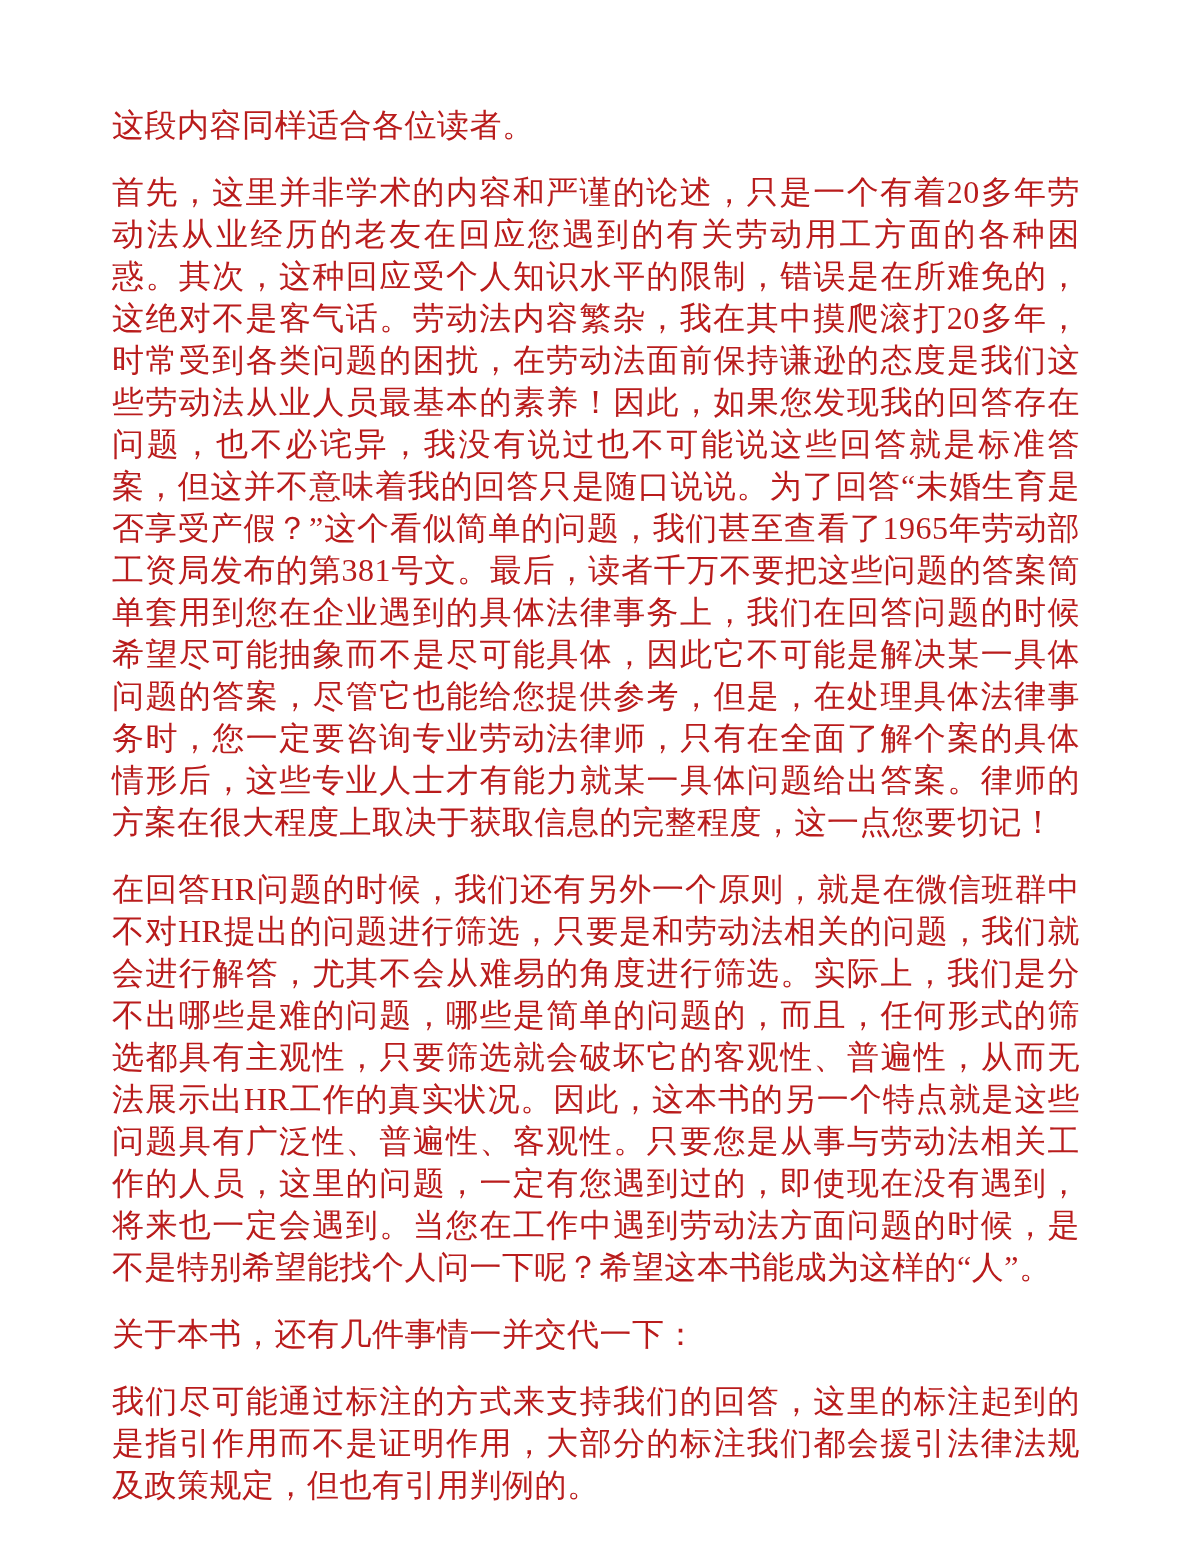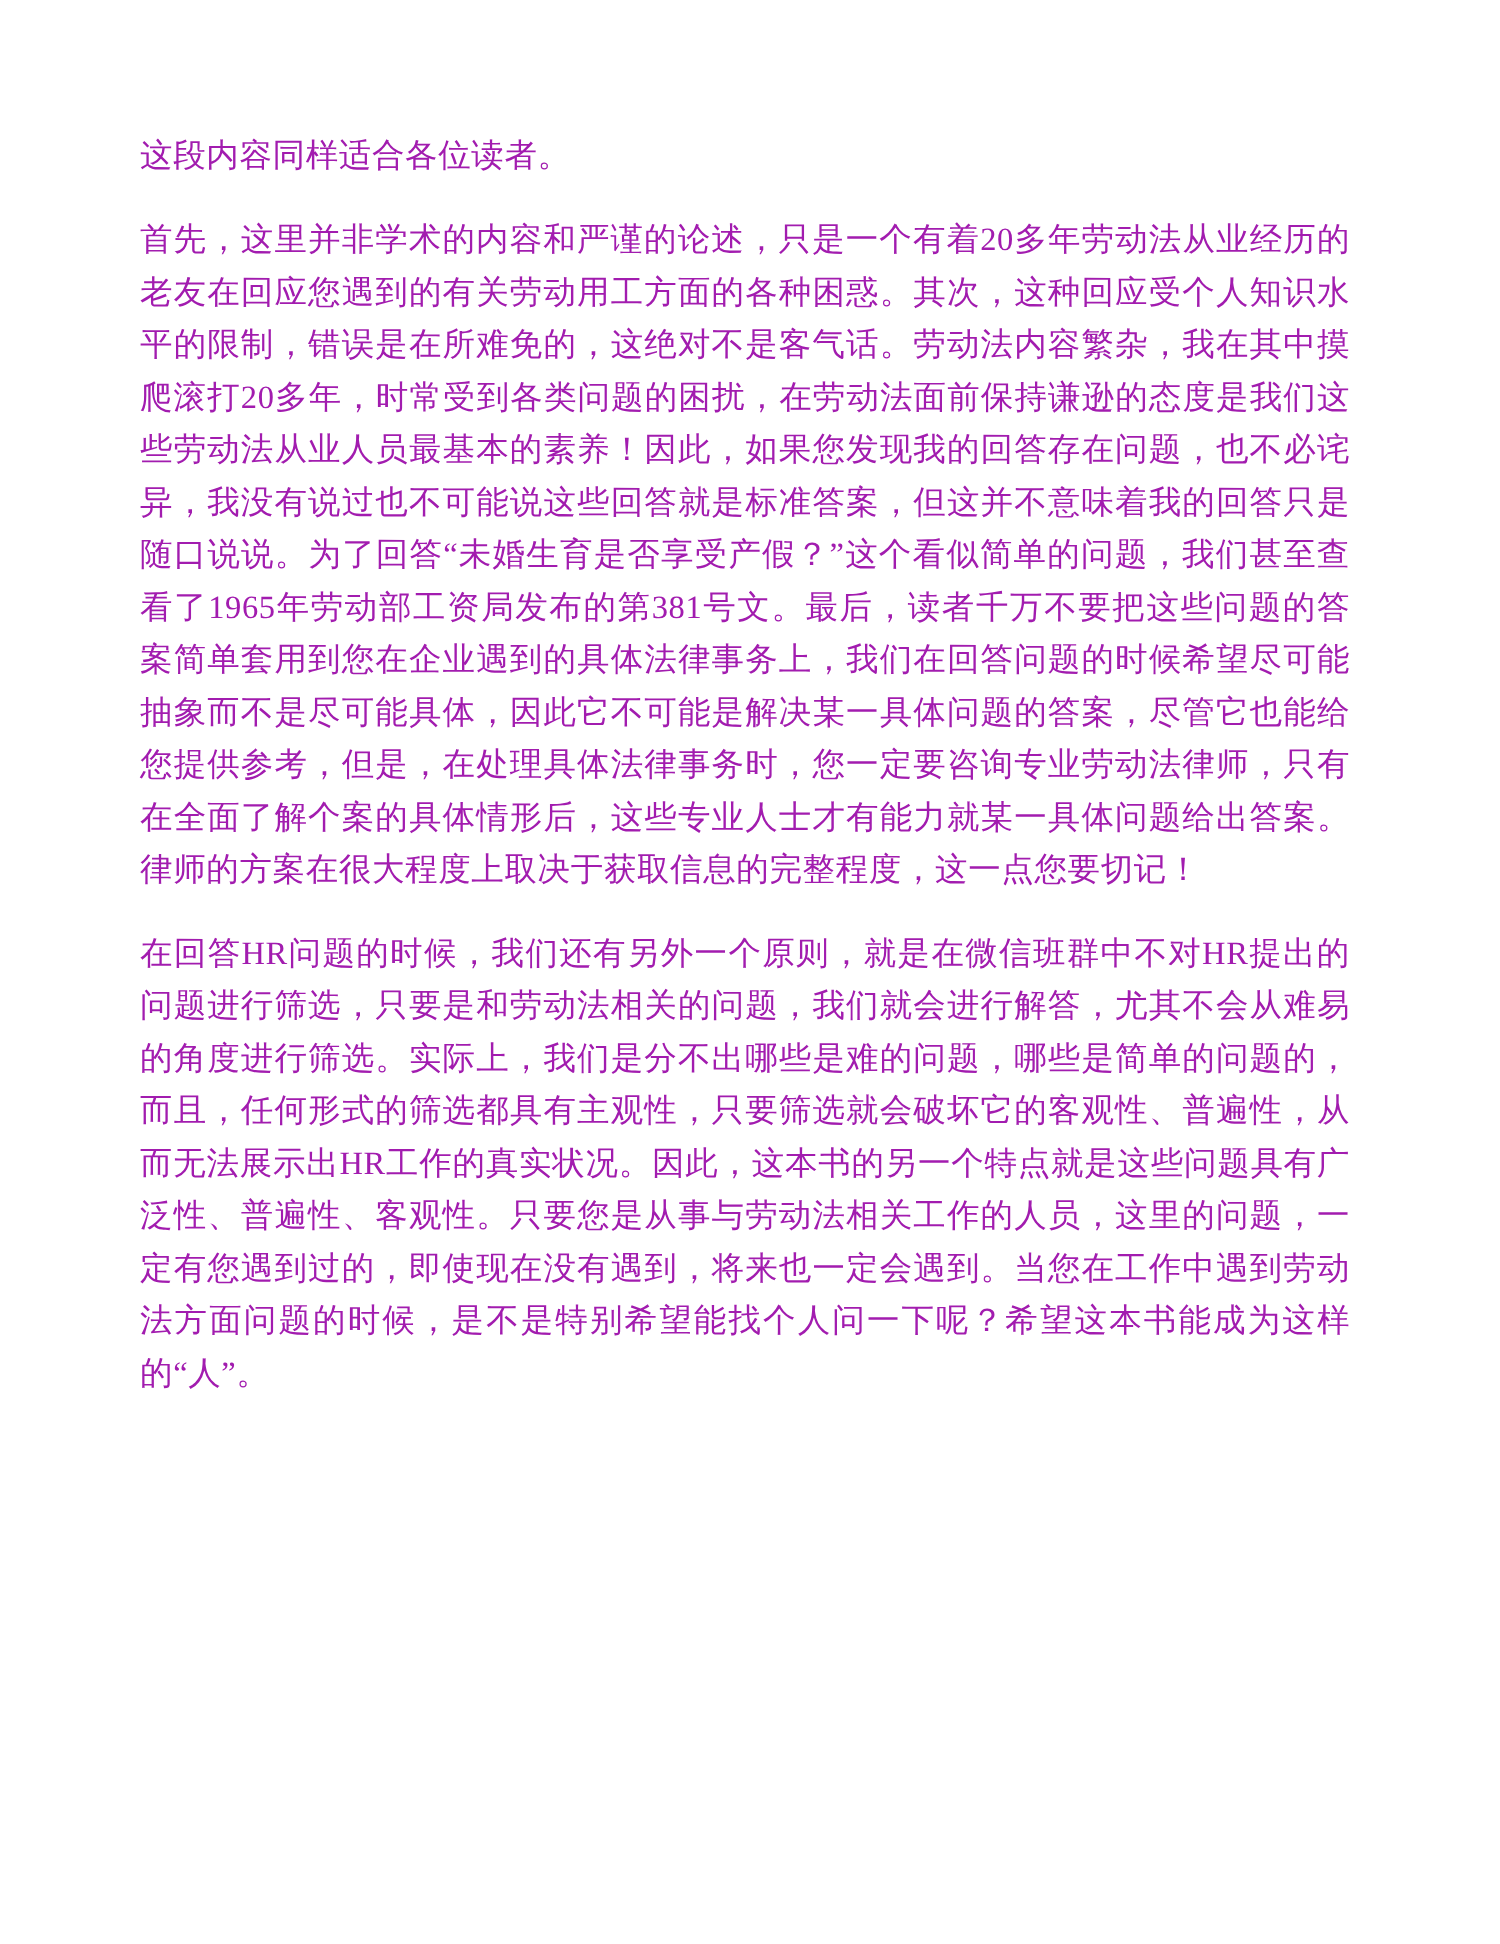--- a/index.html
+++ b/index.html
@@ -16,30 +16,32 @@
     box-sizing: border-box;
     padding: 104px 120px 0 112px;
     overflow: hidden;
   }
   .text-block {
     width: 968px;
   }
   .para {
     margin: 0 0 25px 0;
     font-family: "Liberation Serif", "DejaVu Serif", serif;
-    font-size: 26px;
+    font-size: 32px;
     line-height: 42px;
-    color: #a21caf;
+    color: #b91c1c;
     text-align: justify;
     letter-spacing: 0.5px;
   }
 </style>
 </head>
 <body>
 
 <div class="page">
   <div class="text-block">
     <p class="para">这段内容同样适合各位读者。</p>
     <p class="para">首先，这里并非学术的内容和严谨的论述，只是一个有着20多年劳动法从业经历的老友在回应您遇到的有关劳动用工方面的各种困惑。其次，这种回应受个人知识水平的限制，错误是在所难免的，这绝对不是客气话。劳动法内容繁杂，我在其中摸爬滚打20多年，时常受到各类问题的困扰，在劳动法面前保持谦逊的态度是我们这些劳动法从业人员最基本的素养！因此，如果您发现我的回答存在问题，也不必诧异，我没有说过也不可能说这些回答就是标准答案，但这并不意味着我的回答只是随口说说。为了回答“未婚生育是否享受产假？”这个看似简单的问题，我们甚至查看了1965年劳动部工资局发布的第381号文。最后，读者千万不要把这些问题的答案简单套用到您在企业遇到的具体法律事务上，我们在回答问题的时候希望尽可能抽象而不是尽可能具体，因此它不可能是解决某一具体问题的答案，尽管它也能给您提供参考，但是，在处理具体法律事务时，您一定要咨询专业劳动法律师，只有在全面了解个案的具体情形后，这些专业人士才有能力就某一具体问题给出答案。律师的方案在很大程度上取决于获取信息的完整程度，这一点您要切记！</p>
     <p class="para">在回答HR问题的时候，我们还有另外一个原则，就是在微信班群中不对HR提出的问题进行筛选，只要是和劳动法相关的问题，我们就会进行解答，尤其不会从难易的角度进行筛选。实际上，我们是分不出哪些是难的问题，哪些是简单的问题的，而且，任何形式的筛选都具有主观性，只要筛选就会破坏它的客观性、普遍性，从而无法展示出HR工作的真实状况。因此，这本书的另一个特点就是这些问题具有广泛性、普遍性、客观性。只要您是从事与劳动法相关工作的人员，这里的问题，一定有您遇到过的，即使现在没有遇到，将来也一定会遇到。当您在工作中遇到劳动法方面问题的时候，是不是特别希望能找个人问一下呢？希望这本书能成为这样的“人”。</p>
+    <p class="para">关于本书，还有几件事情一并交代一下：</p>
+    <p class="para">我们尽可能通过标注的方式来支持我们的回答，这里的标注起到的是指引作用而不是证明作用，大部分的标注我们都会援引法律法规及政策规定，但也有引用判例的。</p>
 
   </div>
 </div>
 
 </body></html>

